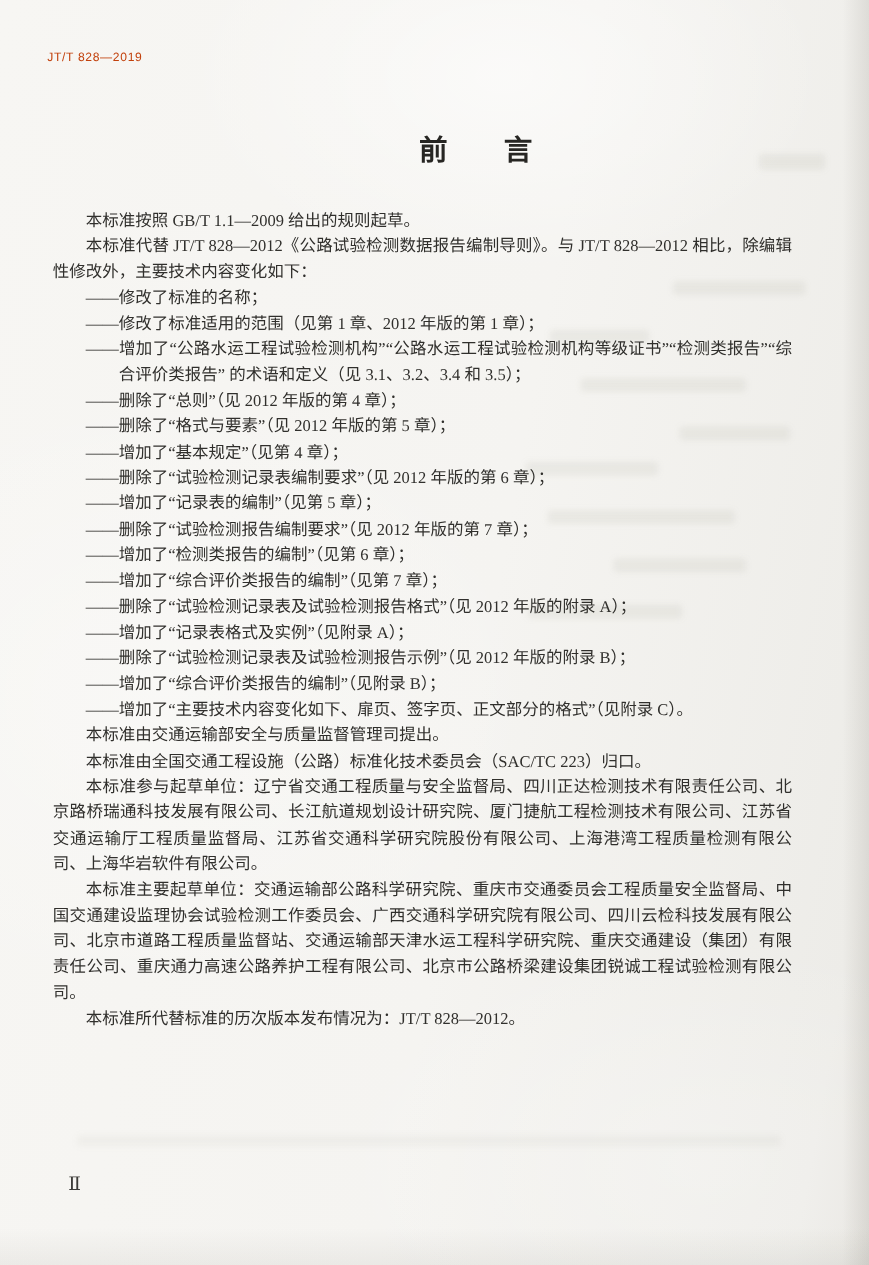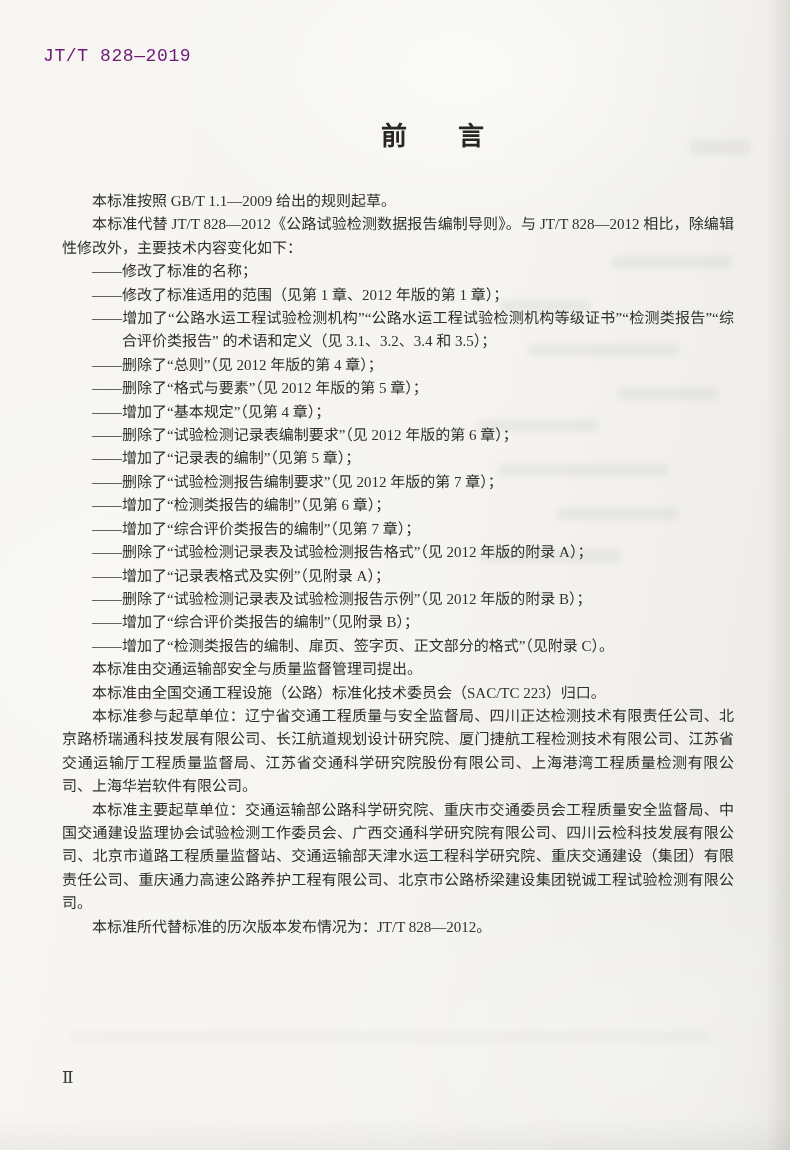--- a/index.html
+++ b/index.html
@@ -21,32 +21,32 @@
     background:linear-gradient(to right, rgba(110,105,95,0), rgba(110,105,95,.14));
     pointer-events:none;
   }
   .shade-bottom{
     position:absolute; left:0; bottom:0; width:100%; height:34px;
     background:linear-gradient(to bottom, rgba(110,105,95,0), rgba(110,105,95,.08));
     pointer-events:none;
   }
   .header{
     position:absolute; left:43px; top:46px;
-    font-family:Liberation Mono, monospace;
-    font-size:18px; letter-spacing:.6px; color:#701a75;
+    font-family:Liberation Sans, sans-serif;
+    font-size:11px; letter-spacing:.6px; color:#c2410c;
   }
   .doc-title{
     position:absolute; left:0; top:115px; width:100%;
     text-align:center;
     font-family:"Liberation Sans","DejaVu Sans",sans-serif;
     font-weight:700; font-size:26px; color:#272623; letter-spacing:1px;margin-left:38px;
   }
   .doc-title .t1{ margin-right:50px; }
   .doc-body{
-    position:absolute; left:62px; top:190px; width:672px;
+    position:absolute; left:48px; top:190px; width:672px;
     font-size:15px; line-height:23.4px;
     text-align:justify;
     color:#302f2c;
   }
   .doc-body p{ margin:0; }
   .para{ text-indent:2em; }
   .dash{ padding-left:4em; text-indent:-2em; }
   .page-number{
     position:absolute; left:62px; top:1067px;
     font-size:17px; color:#3c3b38; letter-spacing:1px;
@@ -91,21 +91,21 @@
     <p class="dash">——增加了“基本规定”（见第 4 章）；</p>
     <p class="dash">——删除了“试验检测记录表编制要求”（见 2012 年版的第 6 章）；</p>
     <p class="dash">——增加了“记录表的编制”（见第 5 章）；</p>
     <p class="dash">——删除了“试验检测报告编制要求”（见 2012 年版的第 7 章）；</p>
     <p class="dash">——增加了“检测类报告的编制”（见第 6 章）；</p>
     <p class="dash">——增加了“综合评价类报告的编制”（见第 7 章）；</p>
     <p class="dash">——删除了“试验检测记录表及试验检测报告格式”（见 2012 年版的附录 A）；</p>
     <p class="dash">——增加了“记录表格式及实例”（见附录 A）；</p>
     <p class="dash">——删除了“试验检测记录表及试验检测报告示例”（见 2012 年版的附录 B）；</p>
     <p class="dash">——增加了“综合评价类报告的编制”（见附录 B）；</p>
-    <p class="dash">——增加了“检测类报告的编制、扉页、签字页、正文部分的格式”（见附录 C）。</p>
+    <p class="dash">——增加了“主要技术内容变化如下、扉页、签字页、正文部分的格式”（见附录 C）。</p>
     <p class="para">本标准由交通运输部安全与质量监督管理司提出。</p>
     <p class="para">本标准由全国交通工程设施（公路）标准化技术委员会（SAC/TC 223）归口。</p>
     <p class="para">本标准参与起草单位：辽宁省交通工程质量与安全监督局、四川正达检测技术有限责任公司、北京路桥瑞通科技发展有限公司、长江航道规划设计研究院、厦门捷航工程检测技术有限公司、江苏省交通运输厅工程质量监督局、江苏省交通科学研究院股份有限公司、上海港湾工程质量检测有限公司、上海华岩软件有限公司。</p>
     <p class="para">本标准主要起草单位：交通运输部公路科学研究院、重庆市交通委员会工程质量安全监督局、中国交通建设监理协会试验检测工作委员会、广西交通科学研究院有限公司、四川云检科技发展有限公司、北京市道路工程质量监督站、交通运输部天津水运工程科学研究院、重庆交通建设（集团）有限责任公司、重庆通力高速公路养护工程有限公司、北京市公路桥梁建设集团锐诚工程试验检测有限公司。</p>
     <p class="para">本标准所代替标准的历次版本发布情况为：JT/T 828—2012。</p>
   </div>
 
 <div class="page-number">Ⅱ</div>
 
 </body></html>

